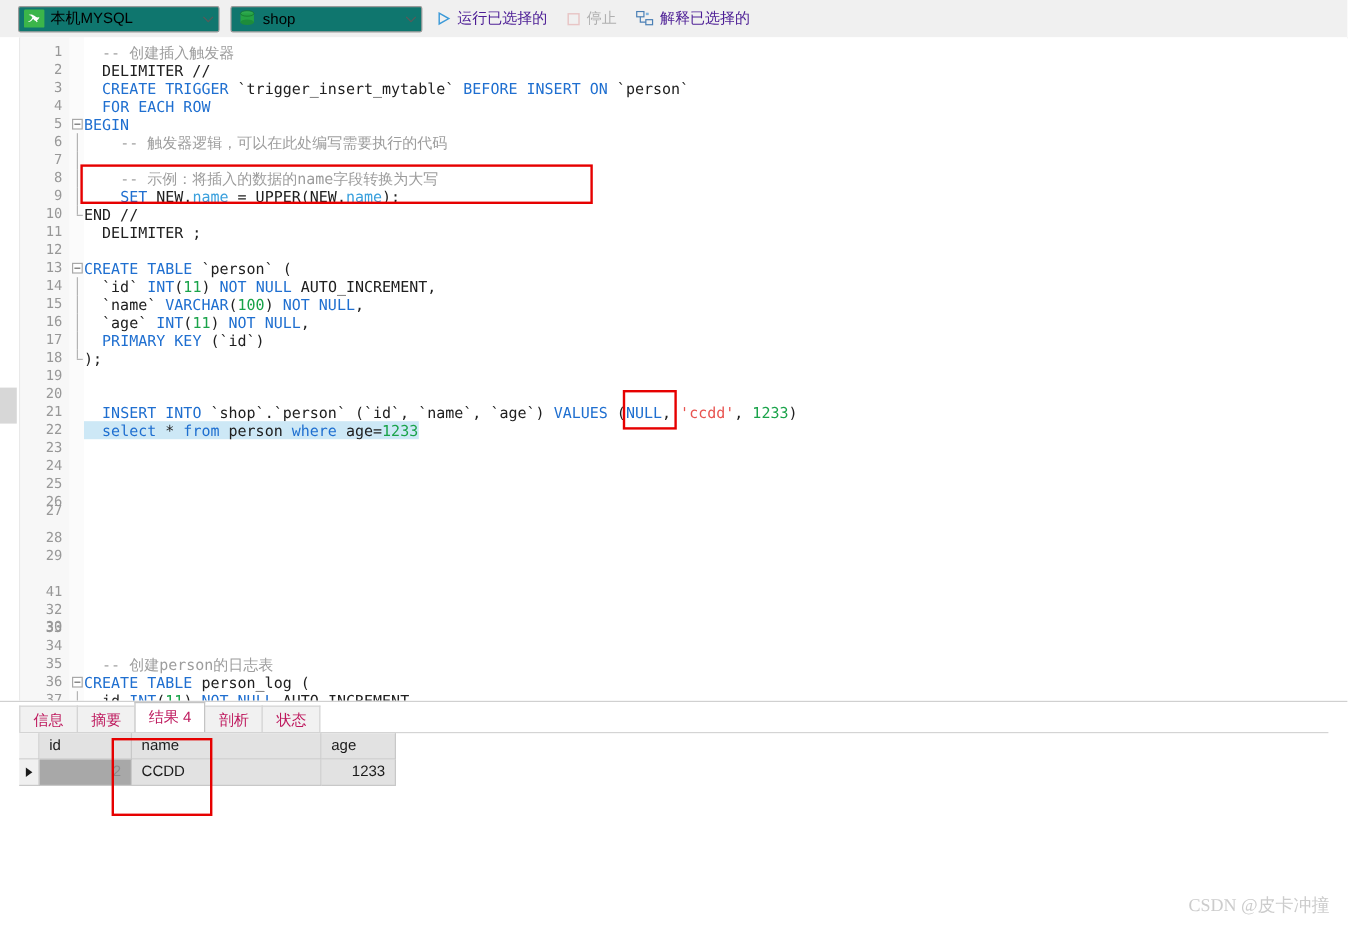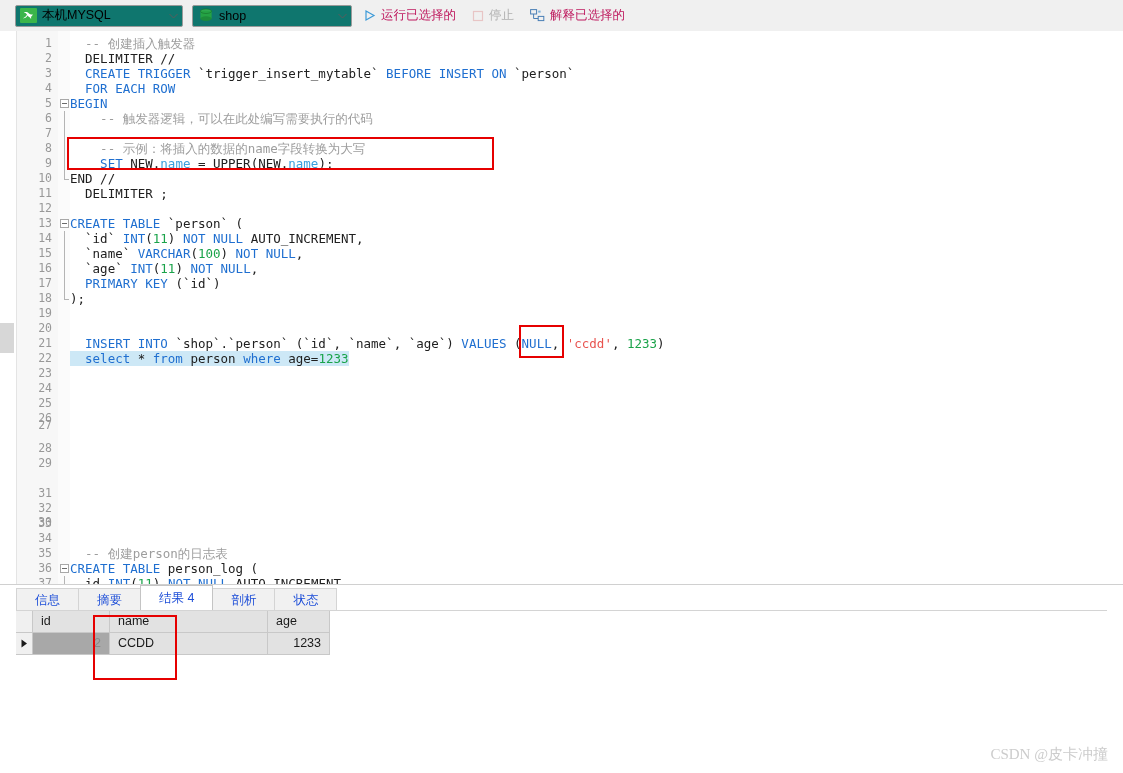--- a/index.html
+++ b/index.html
@@ -51,21 +51,21 @@
   .mysql-ico { background: #3bb54a; border-radius: 1px; }
   .mysql-ico svg { position: absolute; left: 2px; top: 1px; }
 
   
   .db-ico svg { position: absolute; left: 2px; top: 0px; }
 
   .tbtn {
     display: flex; align-items: center;
     height: 24px; padding: 0 5px;
     margin-left: 6px;
-    font-size: 12.5px; color: #be185d;
+    font-size: 12.5px; color: #4c1d95;
     white-space: nowrap;
     border-radius: 2px;
   }
   .tbtn .gl { margin-right: 5px; display: flex; align-items: center; }
   .tbtn.disabled { color: #b0b0b0; }
 
   
   #editor {
     position: absolute; left: 0; top: 31px;
     width: 1123px; height: 553px;
@@ -157,22 +157,22 @@
     background: #ffffff;
     border-top: 1px solid #d0d0d0;
   }
   #tabs {
     position: absolute; left: 16px; top: 1px;
     height: 24px;
     display: flex; align-items: flex-end;
   }
   .tab {
     height: 22px; line-height: 22px;
-    padding: 0 18px;
-    font-size: 12.5px; color: #1d4ed8;
+    padding: 0 11px;
+    font-size: 12.5px; color: #be185d;
     background: #f1f1f1;
     border: 1px solid #d4d4d4;
     border-bottom: none;
     margin-right: -1px;
     box-sizing: border-box;
   }
   .tab.active {
     background: #ffffff;
     height: 25px; line-height: 24px;
     border-color: #c4c4c4;
@@ -323,21 +323,21 @@
         <div class="ln" style="top: 305px;">21</div>
         <div class="ln" style="top: 320px;">22</div>
         <div class="ln" style="top: 335px;">23</div>
         <div class="ln" style="top: 350px;">24</div>
         <div class="ln" style="top: 365px;">25</div>
         <div class="ln" style="top: 380px;">26</div>
         <div class="ln" style="top: 387px;">27</div>
         <div class="ln" style="top: 410px;">28</div>
         <div class="ln" style="top: 425px;">29</div>
         <div class="ln" style="top: 440px; margin-top: 44px;">30</div>
-        <div class="ln" style="top: 455px;">31</div>
+        <div class="ln" style="top: 455px;">41</div>
         <div class="ln" style="top: 470px;">32</div>
         <div class="ln" style="top: 485px;">33</div>
         <div class="ln" style="top: 500px;">34</div>
         <div class="ln" style="top: 515px;">35</div>
         <div class="ln" style="top: 530px;">36</div>
         <div class="ln" style="top: 545px;">37</div>
       </div>
     <div id="fold-col">
         <div class="foldbox" style="top: 68px;"></div>
         <div class="foldline" style="top: 80px; height: 15px;"></div>

